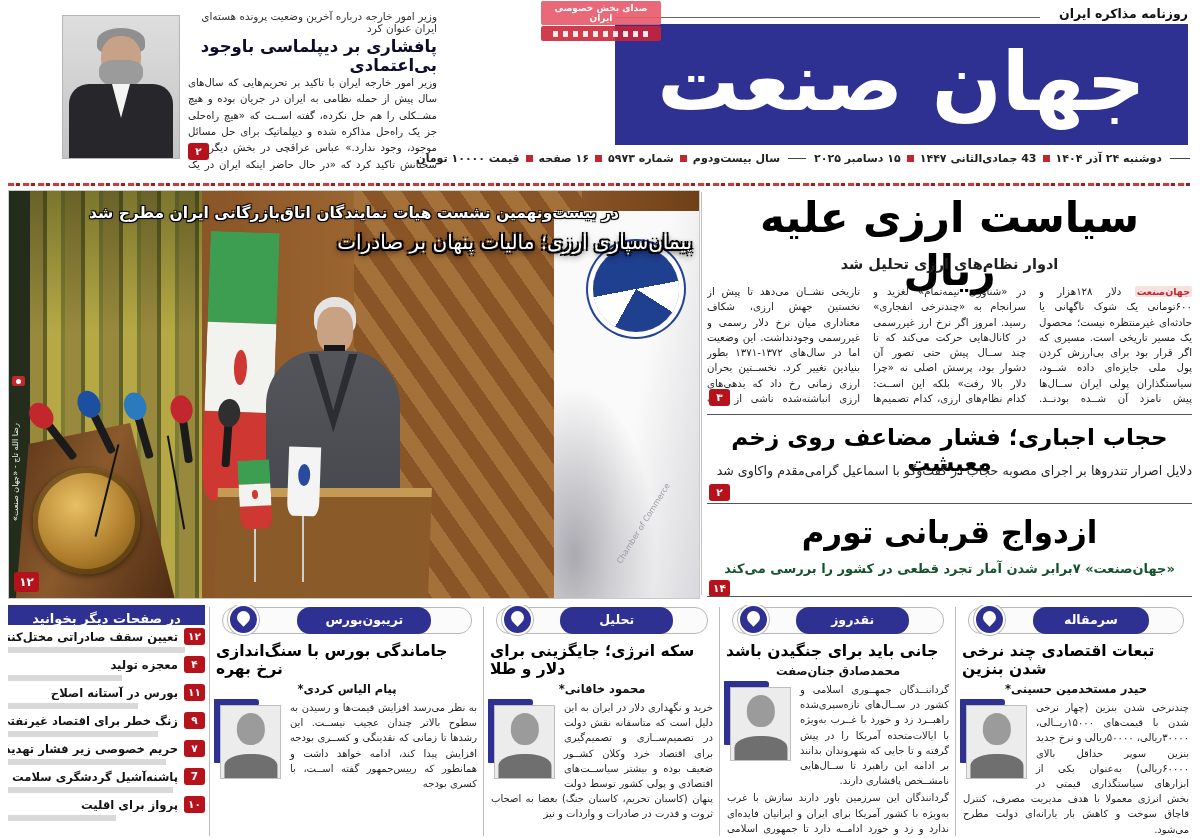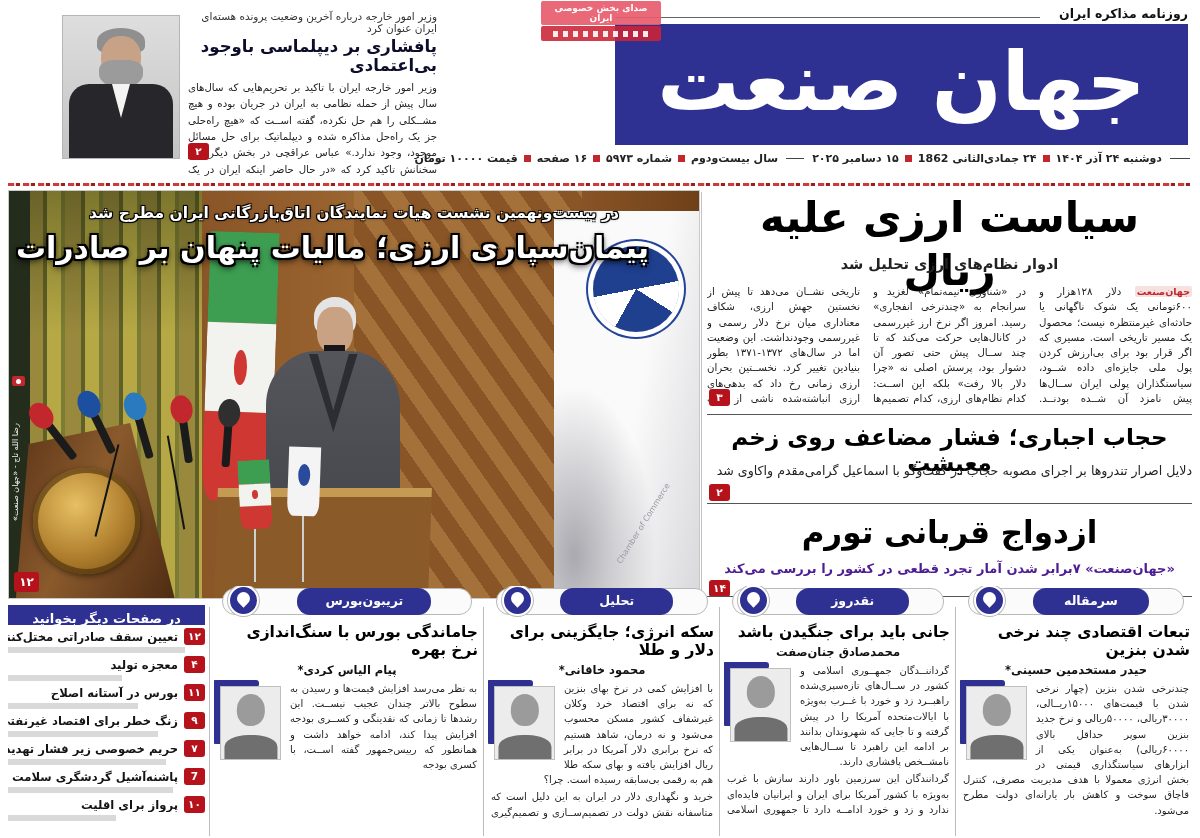--- a/index.html
+++ b/index.html
@@ -19,21 +19,21 @@
   
   #top-article{left:62px;top:10px;width:375px;height:152px}
   .ta-photo{position:absolute;left:0;top:5px;width:116px;height:142px;background:linear-gradient(#dedede,#c3c3c3);border:1px solid #b5b5b5;overflow:hidden}
   .h-hair{position:absolute;left:34px;top:12px;width:48px;height:26px;background:#8f8f8f;border-radius:50% 50% 30% 30%}
   .h-face{position:absolute;left:38px;top:20px;width:40px;height:44px;background:#c7a286;border-radius:46%}
   .h-beard{position:absolute;left:36px;top:44px;width:44px;height:28px;background:#9b9b9b;border-radius:35% 35% 50% 50%}
   .h-suit{position:absolute;left:6px;top:68px;width:104px;height:76px;background:#26262b;border-radius:20px 20px 0 0}
   .h-shirt{position:absolute;left:49px;top:68px;width:18px;height:34px;background:#f4f4f4;clip-path:polygon(0 0,100% 0,50% 100%)}
   .ta-text{position:absolute;left:126px;right:0;top:0;bottom:0;direction:rtl;text-align:right}
   .ta-kicker{font-size:10.5px;color:#333;margin-bottom:3px}
-  .ta-head{font-size:16.5px;font-weight:bold;color:#0d0d2b;margin-bottom:5px}
+  .ta-head{font-size:16.5px;font-weight:bold;color:#0d0d2b;}
   .ta-body{font-size:10.2px;line-height:1.6;text-align:justify;color:#222;height:96px;overflow:hidden}
   .ta-badge{position:absolute;left:0;bottom:2px}
   
   #type-rule{left:615px;top:17px;width:425px;height:1px;background:#666}
   #paper-type{right:12px;top:6px;font-size:12.5px;font-weight:bold;direction:rtl;color:#111}
   #masthead-box{left:615px;top:24px;width:573px;height:121px;background:#2e3192;overflow:hidden;text-align:center}
   #masthead-title{font-size:82px;line-height:116px;font-weight:bold;color:#fff;letter-spacing:-2px;direction:rtl;white-space:nowrap}
   #stamp{left:541px;top:1px;width:120px}
   .stamp-line{background:rgba(232,92,110,.92);color:#fff;font-size:9px;font-weight:bold;text-align:center;padding:2px;direction:rtl;border-radius:2px}
   .stamp-block{margin-top:1px;height:15px;border-radius:2px;background:rgba(204,34,54,.88);position:relative;overflow:hidden}
@@ -85,49 +85,49 @@
   .dpole{position:absolute;width:2px;background:#cfcfcf}
   .dflag.white{background:#f4f4f4}
   .dflag.white::after{content:"";position:absolute;left:30%;top:25%;width:38%;height:32%;border-radius:50%;background:#2a4a9d}
   .ph-credit{left:2px;bottom:46px;width:14px;height:160px;writing-mode:vertical-rl;transform:rotate(180deg);
     font-size:8px;color:#f0f0f0;letter-spacing:.5px;text-align:center;direction:rtl}
   .cam{left:3px;bottom:212px;width:13px;height:10px;background:#c1272d;border-radius:2px;position:absolute}
   .cam::after{content:"";position:absolute;left:4px;top:2.5px;width:5px;height:5px;border-radius:50%;background:#fff}
   .ph-badge{left:5px;bottom:6px}
   .ph-kicker{left:4%;right:4%;top:3.2%;text-align:center;font-size:15.5px;font-weight:bold;color:#fff;direction:rtl;
     text-shadow:0 0 3px #000,1px 1px 0 #000,-1px -1px 0 #000,1px -1px 0 #000,-1px 1px 0 #000}
-  .ph-headline{left:1%;right:1%;top:9.5%;text-align:left;font-size:30px;font-weight:bold;color:#fff;direction:rtl;
+  .ph-headline{left:1%;right:1%;top:9.5%;text-align:right;font-size:20px;font-weight:normal;color:#fff;direction:rtl;
     text-shadow:0 0 4px #000,2px 2px 0 #000,-2px -2px 0 #000,2px -2px 0 #000,-2px 2px 0 #000,0 3px 7px rgba(0,0,0,.85)}
   
   #vrule-lead{left:701px;top:192px;width:1px;height:403px;background:#c2c2c2}
   #lead{left:707px;top:192px;width:485px;height:405px}
   .lead-h1{position:absolute;top:0;left:0;right:0;font-size:42px;line-height:1.25;font-weight:bold;text-align:center;direction:rtl;color:#000}
   .lead-sub{position:absolute;top:64px;left:0;right:0;text-align:center;font-size:14.5px;font-weight:bold;color:#222;direction:rtl}
   .lead-cols{position:absolute;top:92px;left:0;right:0;height:122px;display:flex;direction:rtl;gap:13px}
   .lead-col{flex:1;font-size:10.2px;line-height:1.5;text-align:justify;direction:rtl;color:#1c1c1c;overflow:hidden}
   .brand-inline{color:#c1272d;font-weight:bold;font-size:9.5px;background:rgba(193,39,45,.14);padding:0 2px;border-radius:2px}
   .lead-badge{position:absolute;top:197px;left:2px}
   .hrule{position:absolute;left:0;right:0;height:1px;background:#555}
   .s2-h{position:absolute;top:232px;left:0;right:0;text-align:center;font-size:23px;font-weight:bold;direction:rtl;color:#000}
   .s2-sub{position:absolute;top:271px;left:0;right:0;font-size:12.6px;font-weight:normal;color:#222;direction:rtl}
   .s2-badge{position:absolute;top:292px;left:2px}
   .s3-h{position:absolute;top:322px;left:0;right:0;text-align:center;font-size:31px;font-weight:bold;direction:rtl;color:#000}
-  .s3-sub{position:absolute;top:369px;left:0;right:0;text-align:center;font-size:13px;font-weight:bold;color:#4c1d95;direction:rtl}
+  .s3-sub{position:absolute;top:369px;left:0;right:0;text-align:center;font-size:13px;font-weight:bold;color:#14532d;direction:rtl}
   .s3-badge{position:absolute;top:388px;left:2px}
   
   .vr{position:absolute;top:607px;height:229px;width:1px;background:#bdbdbd}
-  .opcol{position:absolute;top:586px;height:233px;overflow:hidden}
+  .opcol{position:absolute;top:605px;height:233px;overflow:hidden}
   .pill{position:relative;height:25px;margin:2px 8px 8px 8px;border:1px solid #b9b9b9;border-radius:13px;background:#fbfbfb}
   .pill-band{position:absolute;right:16%;width:54%;top:-1px;bottom:-1px;background:#2e3192;border-radius:13px;
     color:#fff;font-size:12.5px;font-weight:bold;text-align:center;line-height:26px;direction:rtl}
   .pill-logo{position:absolute;left:5px;top:-4px;width:31px;height:31px;border-radius:50%;background:#2e3192;
     border:2px solid #fff;box-shadow:0 0 0 1px #b9b9b9;box-sizing:border-box}
   .pill-logo::after{content:"";position:absolute;left:7px;top:5px;width:13px;height:13px;background:#fff;
     border-radius:50% 50% 0 50%;transform:rotate(45deg)}
-  .op-h{font-size:15.5px;font-weight:bold;text-align:right;direction:rtl;color:#000;margin:0 2px 4px}
+  .op-h{font-size:15.5px;font-weight:bold;text-align:left;direction:rtl;color:#000;margin:0 2px 4px}
   .op-by{font-size:11.5px;font-weight:bold;text-align:center;direction:rtl;color:#111;margin-bottom:4px}
   .op-body,.op-body2{font-size:10px;line-height:1.52;text-align:justify;direction:rtl;color:#1f1f1f;padding:0 3px}
   .op-body2{margin-top:2px}
   .author{float:left;width:64px;height:76px;margin:3px 9px 3px 0;position:relative}
   .author .frame{position:absolute;left:-4px;top:-4px;width:14px;height:64px;background:#2e3192;border-radius:3px}
   .author .frame::before{content:"";position:absolute;left:0;top:0;width:46px;height:7px;background:#2e3192;border-radius:3px}
   .author .photo{position:absolute;left:3px;top:2px;right:0;bottom:0;background:#ececec;border:1px solid #bfbfbf;overflow:hidden}
   .author .photo::before{content:"";position:absolute;left:50%;top:10%;transform:translateX(-50%);width:48%;height:44%;background:#9b9b9b;border-radius:50% 50% 46% 46%}
   .author .photo::after{content:"";position:absolute;left:50%;bottom:-2px;transform:translateX(-50%);width:90%;height:36%;background:#6f6f6f;border-radius:45% 45% 0 0}
   
@@ -168,21 +168,21 @@
 <div class="abs" id="stamp">
   <div class="stamp-line">صدای بخش خصوصی ایران</div>
   <div class="stamp-block"></div>
 </div>
 
 <div class="abs" id="dateline" lang="fa">
   <div class="dl-rule-s"></div>
   <div class="dl-group">
     <span>دوشنبه ۲۴ آذر ۱۴۰۴</span>
     <span class="sq"></span>
-    <span>۲۴ جمادی‌الثانی 1862</span>
+    <span>43 جمادی‌الثانی ۱۴۴۷</span>
     <span class="sq"></span>
     <span>۱۵ دسامبر ۲۰۲۵</span>
   </div>
   <div class="dl-rule-l"></div>
   <div class="dl-group">
     <span>سال بیست‌ودوم</span>
     <span class="sq"></span>
     <span>شماره ۵۹۷۳</span>
     <span class="sq"></span>
     <span>۱۶ صفحه</span>
@@ -373,21 +373,20 @@
     <div class="pill-band">تحلیل</div>
     <div class="pill-logo"></div>
   </div>
   <div class="op-h">سکه انرژی؛ جایگزینی برای دلار و طلا</div>
   <div class="op-by">محمود خاقانی*</div>
   <div class="op-body">
     <span class="author">
         <span class="frame"></span>
         <span class="photo"></span>
       </span>
-    <span>با افزایش کمی در نرخ بهای بنزین که نه برای اقتصاد خرد وکلان غیرشفاف کشور مسکن محسوب می‌شود و نه درمان، شاهد هستیم که نرخ برابری دلار آمریکا در برابر ریال افزایش یافته و بهای سکه طلا هم به رقمی بی‌سابقه رسیده است. چرا؟</span>
   </div>
   <div class="op-body2">خرید و نگهداری دلار در ایران به این دلیل است که متاسفانه نقش دولت در تصمیم‌ســازی و تصمیم‌گیری برای اقتصاد خرد وکلان کشــور ضعیف بوده و بیشتر سیاســت‌های اقتصادی و پولی کشور توسط دولت پنهان (کاسبان تحریم، کاسبان جنگ) بعضا به اصحاب ثروت و قدرت در صادرات و واردات و نیز</div>
 </div>
 
 <div class="opcol" id="col-trib" style="left:214px;width:266px" lang="fa">
   <div class="pill">
     <div class="pill-band">تریبون‌بورس</div>
     <div class="pill-logo"></div>
   </div>
   <div class="op-h">جاماندگی بورس با سنگ‌اندازی نرخ بهره</div>

